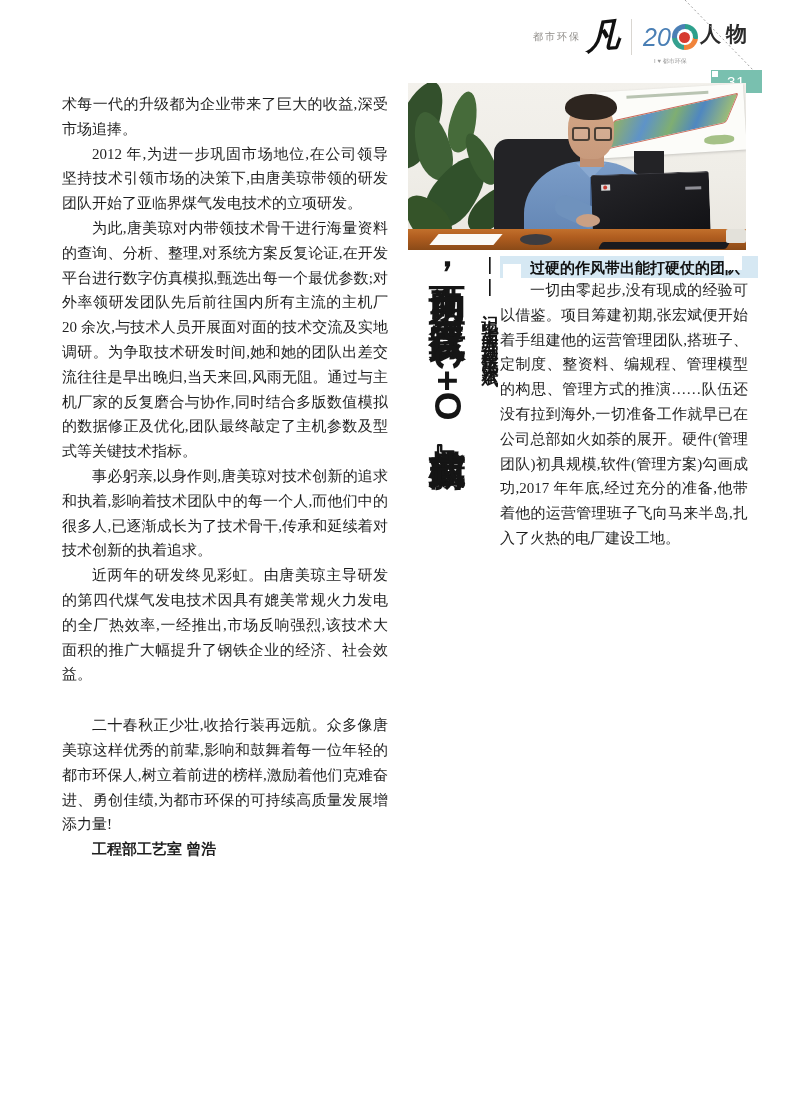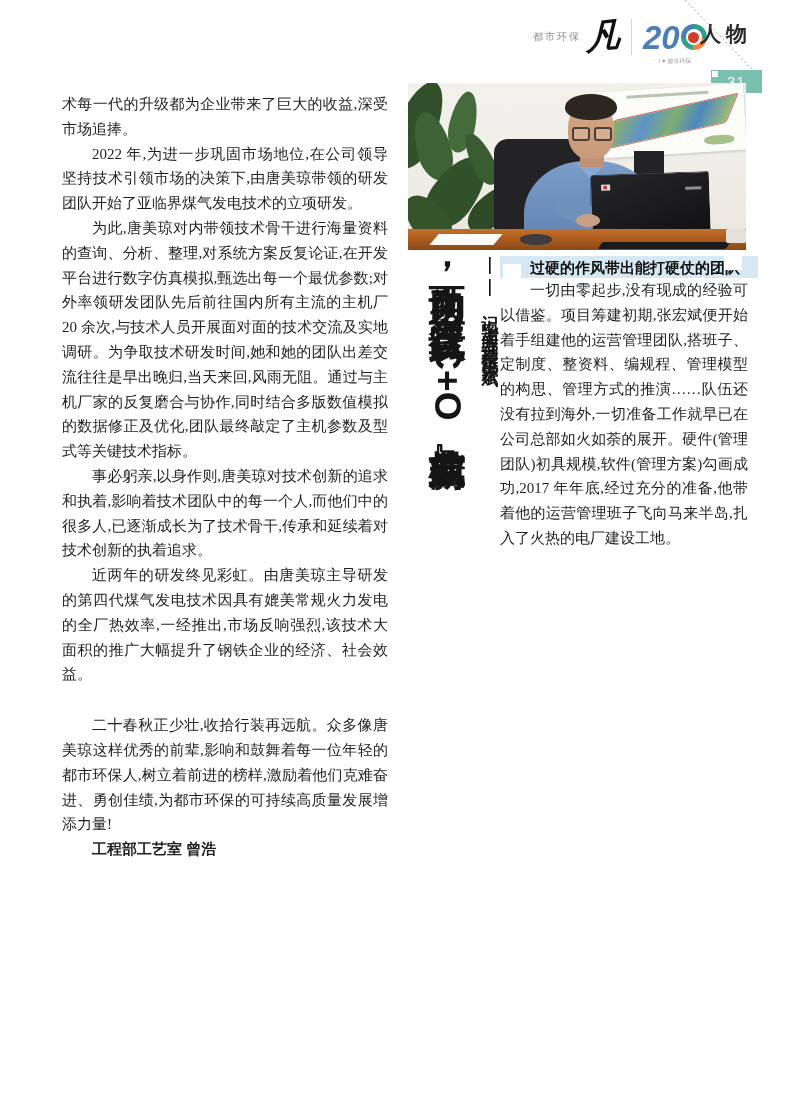--- a/index.html
+++ b/index.html
@@ -6,21 +6,21 @@
   .page{position:relative;width:800px;height:1100px;background:#fff;overflow:hidden;
         font-family:"Liberation Serif",serif;color:#1f1f1f;}
 
   
   .brand{position:absolute;left:533px;top:12px;height:50px;display:flex;align-items:center;}
   .brand-text{font-family:"Liberation Sans",sans-serif;font-size:10px;letter-spacing:2px;color:#8f8c88;}
   .brand-mark{font-size:34px;font-weight:900;font-style:italic;color:#111;margin-left:5px;
               transform:rotate(-6deg) skewX(-6deg);line-height:1;}
   .brand-divider{width:1px;height:36px;background:#d9d6d1;margin:0 11px;}
   .logo20{position:relative;display:flex;align-items:center;height:40px;}
-  .logo20-two{font-family:"Liberation Sans",sans-serif;font-size:33px;font-weight:700;
+  .logo20-two{font-family:"Liberation Sans",sans-serif;font-size:25px;font-weight:400;
               font-style:italic;color:#4a7fb5;line-height:1;}
   .logo20-ring{width:26px;height:26px;border-radius:50%;margin-left:1px;
                background:conic-gradient(#2da08c 0 100deg,#f0833a 100deg 185deg,#35a08f 185deg 265deg,#4a7fb5 265deg 360deg);
                display:flex;align-items:center;justify-content:center;}
   .logo20-ring-inner{width:16px;height:16px;border-radius:50%;background:#fff;
                display:flex;align-items:center;justify-content:center;}
   .logo20-dot{width:11px;height:11px;border-radius:50%;background:#d63a2f;}
   .logo20-caption{position:absolute;left:0;top:40px;width:100%;text-align:center;
                font-family:"Liberation Sans",sans-serif;font-size:6px;color:#9a9a9a;white-space:nowrap;}
   .section-label{position:absolute;left:700px;top:20px;font-family:"Liberation Sans",sans-serif;
@@ -171,21 +171,21 @@
     <div class="side-object"></div>
   </div>
 
   <div class="headline">
     <span class="headline-sub">——记中冶南方劳动模范张宏斌</span>
     <span class="headline-main">主动而为，认真践行『EPC+O』新商业模式</span>
   </div>
 
   <div class="lcol">
     <p class="noindent">术每一代的升级都为企业带来了巨大的收益,深受市场追捧。</p>
-    <p>2022 年,为进一步巩固市场地位,在公司领导坚持技术引领市场的决策下,由唐美琼带领的研发团队开始了亚临界煤气发电技术的立项研发。</p>
+    <p>2012 年,为进一步巩固市场地位,在公司领导坚持技术引领市场的决策下,由唐美琼带领的研发团队开始了亚临界煤气发电技术的立项研发。</p>
     <p>为此,唐美琼对内带领技术骨干进行海量资料的查询、分析、整理,对系统方案反复论证,在开发平台进行数字仿真模拟,甄选出每一个最优参数;对外率领研发团队先后前往国内所有主流的主机厂 20 余次,与技术人员开展面对面的技术交流及实地调研。为争取技术研发时间,她和她的团队出差交流往往是早出晚归,当天来回,风雨无阻。通过与主机厂家的反复磨合与协作,同时结合多版数值模拟的数据修正及优化,团队最终敲定了主机参数及型式等关键技术指标。</p>
     <p>事必躬亲,以身作则,唐美琼对技术创新的追求和执着,影响着技术团队中的每一个人,而他们中的很多人,已逐渐成长为了技术骨干,传承和延续着对技术创新的执着追求。</p>
     <p>近两年的研发终见彩虹。由唐美琼主导研发的第四代煤气发电技术因具有媲美常规火力发电的全厂热效率,一经推出,市场反响强烈,该技术大面积的推广大幅提升了钢铁企业的经济、社会效益。</p>
     <p class="gap-before">二十春秋正少壮,收拾行装再远航。众多像唐美琼这样优秀的前辈,影响和鼓舞着每一位年轻的都市环保人,树立着前进的榜样,激励着他们克难奋进、勇创佳绩,为都市环保的可持续高质量发展增添力量!</p>
     <p class="byline">工程部工艺室 曾浩</p>
   </div>
 
   <div class="rcol">
     <p class="subhead">
       <span class="notch-left"></span>

